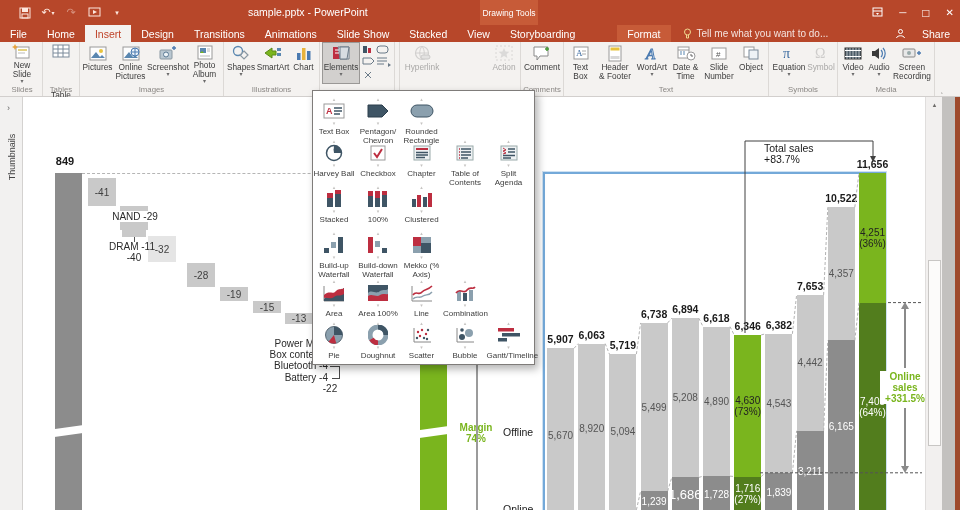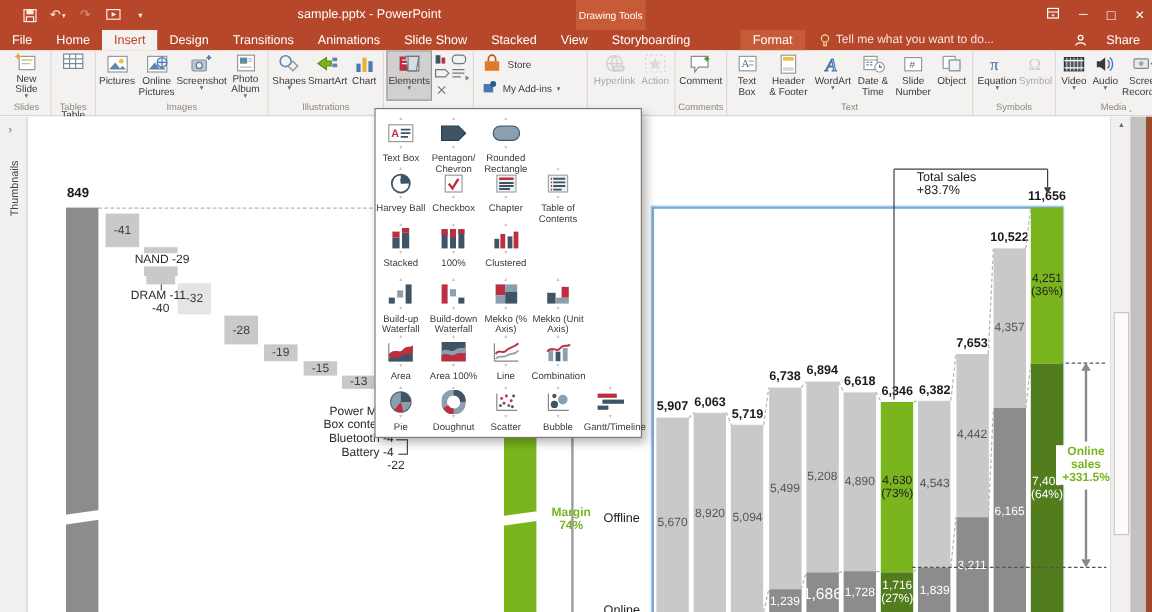--- a/index.html
+++ b/index.html
@@ -267,54 +267,35 @@
                 <path d="M16 14h10M16 17h10M16 20h7" stroke="#6a7a88"></path>
                 <path d="M27 19l3 2-3 2z" fill="#6a7a88"></path>
                 <path d="M4 28l6 6M10 28l-6 6" stroke="#6a7a88"></path>
               </svg>
             </div>
           </div>
         </div>
         <div class="rib-glabel"></div>
       </div>
       <div class="rib-group">
-        <div class="rib-items">
-          <div class="small-stack" style="width: 86px; padding-left: 4px;">
-            <div class="small-row">
-              <span><svg width="18" height="16" viewBox="0 0 18 16" xmlns="http://www.w3.org/2000/svg">
-                  <path d="M3 6h12v8H3z" fill="#e07a28"></path>
-                  <path d="M6 6V4a3 3 0 016 0v2" fill="none" stroke="#b05a18" stroke-width="1.4"></path>
-                </svg></span>
-              <span>Store</span>
-            </div>
-            <div class="small-row">
-              <span><svg width="14" height="13" viewBox="0 0 14 13" xmlns="http://www.w3.org/2000/svg">
-                  <rect x="2" y="4" width="8" height="7" fill="#4a7ab0"></rect>
-                  <circle cx="10" cy="4" r="2.5" fill="#2a5a90"></circle>
-                </svg></span>
-              <span>My Add-ins</span>
-              <span style="font-size:6px;color:#6b6b6b">▾</span>
-            </div>
-          </div>
-        </div>
         <div class="rib-glabel"></div>
       </div>
       <div class="rib-group">
         <div class="rib-items">
           <div class="rib-btn disabled" style="width: 40px;">
             <div class="ric">
               <svg width="20" height="17" viewBox="0 0 20 17" xmlns="http://www.w3.org/2000/svg">
                 <circle cx="10" cy="8" r="6.5" fill="none" stroke="#9aa2a8" stroke-width="1.2"></circle>
                 <path d="M4 8h12M10 1.5c3 3 3 10 0 13M10 1.5c-3 3-3 10 0 13" fill="none" stroke="#9aa2a8"></path>
                 <rect x="9" y="10" width="9" height="4" rx="2" fill="#c8ced2" stroke="#8a9298"></rect>
               </svg>
             </div>
             <div class="rlb">Hyperlink</div>
           </div>
-          <div class="rib-btn disabled" style="width: 28px;">
+          <div class="rib-btn disabled" style="width: 28px; margin-left: 48px;">
             <div class="ric">
               <svg width="18" height="16" viewBox="0 0 18 16" xmlns="http://www.w3.org/2000/svg">
                 <rect x="1" y="1" width="16" height="14" fill="none" stroke="#b2b2b2" stroke-dasharray="2 2"></rect>
                 <path d="M9 3l1.6 3.4 3.8.4-2.8 2.5.8 3.7L9 11l-3.4 2 .8-3.7L3.6 6.8l3.8-.4z" fill="#b8bcc0"></path>
               </svg>
             </div>
             <div class="rlb">Action</div>
           </div>
         </div>
         <div class="rib-glabel"></div>
@@ -674,20 +655,32 @@
           <svg width="20" height="18" viewBox="0 0 20 18" xmlns="http://www.w3.org/2000/svg">
             <rect x="2" y="2" width="16" height="14" fill="#eef1f3" stroke="#9aa"></rect>
             <path d="M6 5h10M6 8h10M6 11h10M6 14h7" stroke="#3f5565" stroke-width="1.6"></path>
             <path d="M4 5h1M4 8h1M4 11h1M4 14h1" stroke="#bd2e40" stroke-width="1.6"></path>
           </svg>
         </div>
         <div class="dd-spin">▾</div>
         <div class="dd-lb">Table of
 Contents</div>
       </div>
+      <div class="dd-item" style="left: 173.5px; top: 48px;">
+        <div class="dd-spin">▴</div>
+        <div class="dd-ic">
+          <svg width="20" height="18" viewBox="0 0 20 18" xmlns="http://www.w3.org/2000/svg">
+            <rect x="2" y="2" width="16" height="14" fill="#eef1f3" stroke="#9aa"></rect>
+            <path d="M4 4l3 2-3 1 3 2-3 1" stroke="#bd2e40" fill="none"></path>
+            <path d="M9 5h7M9 8h7M4 11.5h12M4 14h8" stroke="#3f5565" stroke-width="1.5"></path>
+          </svg>
+        </div>
+        <div class="dd-spin">▾</div>
+        <div class="dd-lb">Split Agenda</div>
+      </div>
       <div class="dd-item" style="left: -1px; top: 94px;">
         <div class="dd-spin">▴</div>
         <div class="dd-ic">
           <svg width="22" height="20" viewBox="0 0 22 20" xmlns="http://www.w3.org/2000/svg">
             <rect x="4" y="9" width="6" height="9" fill="#3f5565"></rect>
             <rect x="4" y="4" width="6" height="5" fill="#bd2e40"></rect>
             <rect x="12" y="5" width="6" height="13" fill="#3f5565"></rect>
             <rect x="12" y="1" width="6" height="4" fill="#bd2e40"></rect>
           </svg>
         </div>
@@ -753,33 +746,20 @@
         <div class="dd-ic">
           <svg width="22" height="20" viewBox="0 0 22 20" xmlns="http://www.w3.org/2000/svg">
             <rect x="2" y="2" width="8" height="9" fill="#bd2e40"></rect>
             <rect x="2" y="11" width="8" height="7" fill="#8ba0ae"></rect>
             <rect x="10" y="2" width="10" height="6" fill="#8ba0ae"></rect>
             <rect x="10" y="8" width="10" height="10" fill="#3f5565"></rect>
           </svg>
         </div>
         <div class="dd-spin">▾</div>
         <div class="dd-lb">Mekko (% Axis)</div>
-      </div>
-      <div class="dd-item" style="left: 130px; top: 140px;">
-        <div class="dd-spin">▴</div>
-        <div class="dd-ic">
-          <svg width="22" height="20" viewBox="0 0 22 20" xmlns="http://www.w3.org/2000/svg">
-            <rect x="2" y="9" width="7" height="9" fill="#3f5565"></rect>
-            <rect x="9" y="13" width="11" height="5" fill="#8ba0ae"></rect>
-            <rect x="14" y="4" width="6" height="9" fill="#bd2e40"></rect>
-          </svg>
-        </div>
-        <div class="dd-spin">▾</div>
-        <div class="dd-lb">Mekko (Unit
-Axis)</div>
       </div>
       <div class="dd-item" style="left: -1px; top: 188px;">
         <div class="dd-spin">▴</div>
         <div class="dd-ic">
           <svg width="24" height="20" viewBox="0 0 24 20" xmlns="http://www.w3.org/2000/svg">
             <path d="M2 18V3M2 18h20" stroke="#888"></path>
             <path d="M2 16c4-6 8-2 12-7 3-3 6-2 8-4v13H2z" fill="#3f5565"></path>
             <path d="M2 12c5-5 9 0 12-4 3-3 6-1 8-3v6c-4 3-7 0-10 3-4 3-7 0-10 1z" fill="#bd2e40"></path>
           </svg>
         </div>

